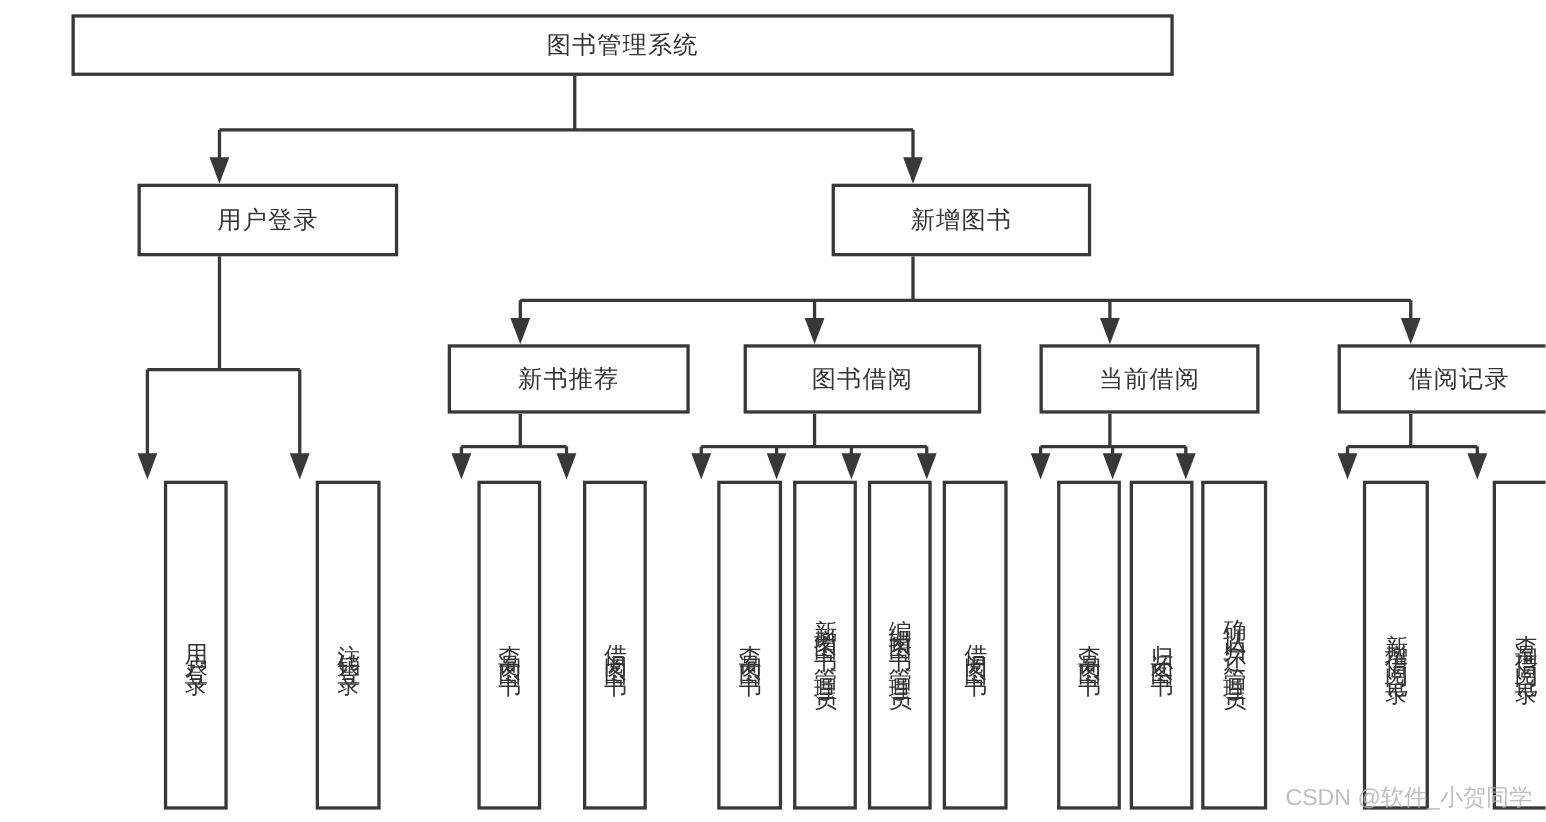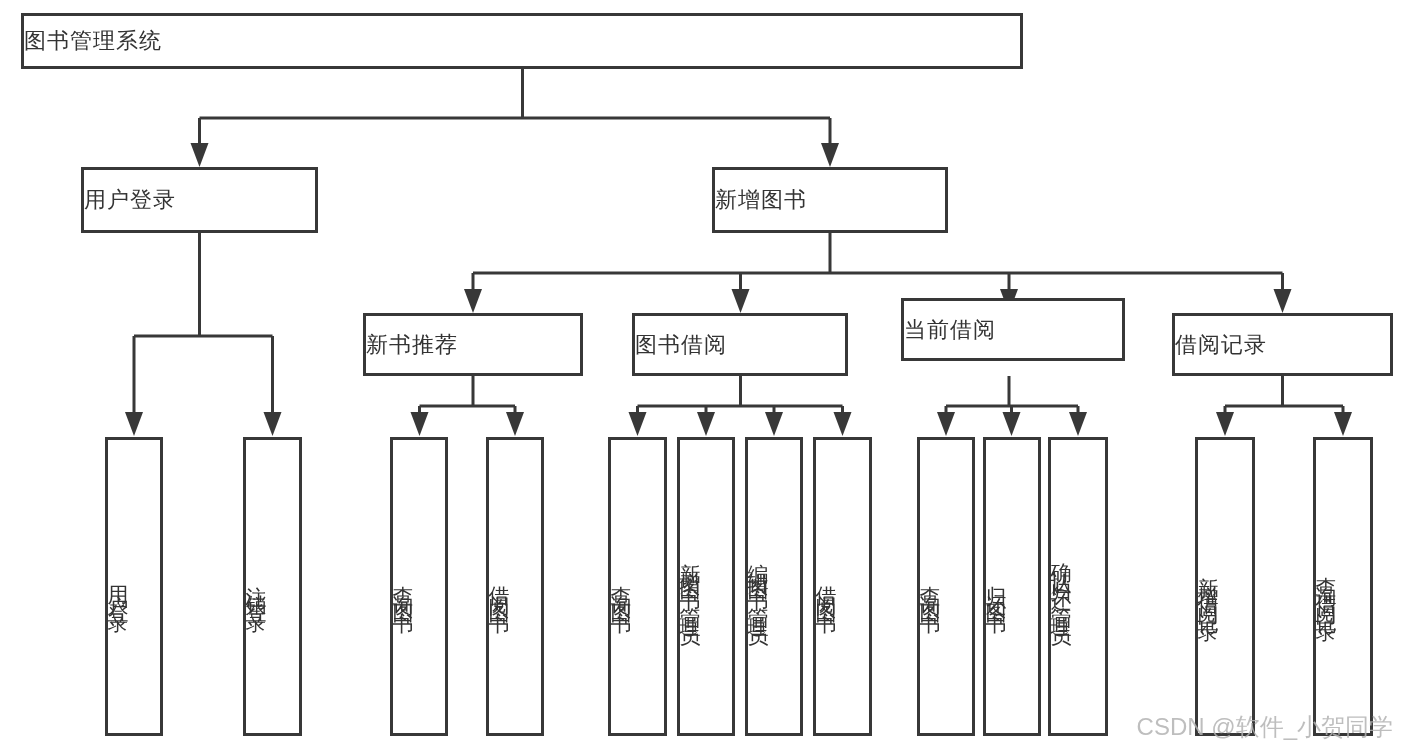--- a/index.html
+++ b/index.html
@@ -24,40 +24,41 @@
   }
   .connectors .lines { stroke: var(--line); stroke-width: 3; fill: none; }
   .connectors .arrows { fill: var(--line); stroke: none; }
   .node {
     position: absolute;
     box-sizing: border-box;
     border: 3px solid var(--line);
     background: #ffffff;
     display: flex;
     align-items: center;
-    justify-content: flex-start;
+    justify-content: center;
     color: var(--text);
+    margin-left: 44px;
   }
   .hlbl {
     font-size: 22px;
     letter-spacing: 1px;
     white-space: nowrap;
   }
   .vlbl {
     writing-mode: vertical-rl;
     text-orientation: mixed;
     font-size: 21px;
     letter-spacing: 9px;
     line-height: 1;
   }
   .watermark {
     position: absolute;
     right: 12px;
     top: 711px;
-    font-size: 24px;
+    font-size: 21px;
     color: var(--watermark);
     opacity: 0.85;
     white-space: nowrap;
     z-index: 5;
   }
 </style>
 </head>
 <body>
 
 <div class="canvas">
@@ -112,21 +113,21 @@
   <div class="node" style="left:712px; top:167px; width:236px; height:66px;">
     <span class="hlbl">新增图书</span>
   </div>
 
   <div class="node" style="left:632px; top:313px; width:216px; height:63px;">
     <span class="hlbl">图书借阅</span>
   </div>
   <div class="node" style="left:363px; top:313px; width:220px; height:63px;">
     <span class="hlbl">新书推荐</span>
   </div>
-  <div class="node" style="left:901px; top:298px; width:224px; height:63px;">
+  <div class="node" style="left:901px; top:313px; width:200px; height:63px;">
     <span class="hlbl">当前借阅</span>
   </div>
   <div class="node" style="left:1172px; top:313px; width:221px; height:63px;">
     <span class="hlbl">借阅记录</span>
   </div>
 
   <div class="node" style="left:105px; top:437px; width:58px; height:299px;">
     <span class="vlbl">用户登录</span>
   </div>
   <div class="node" style="left:243px; top:437px; width:59px; height:299px;">

